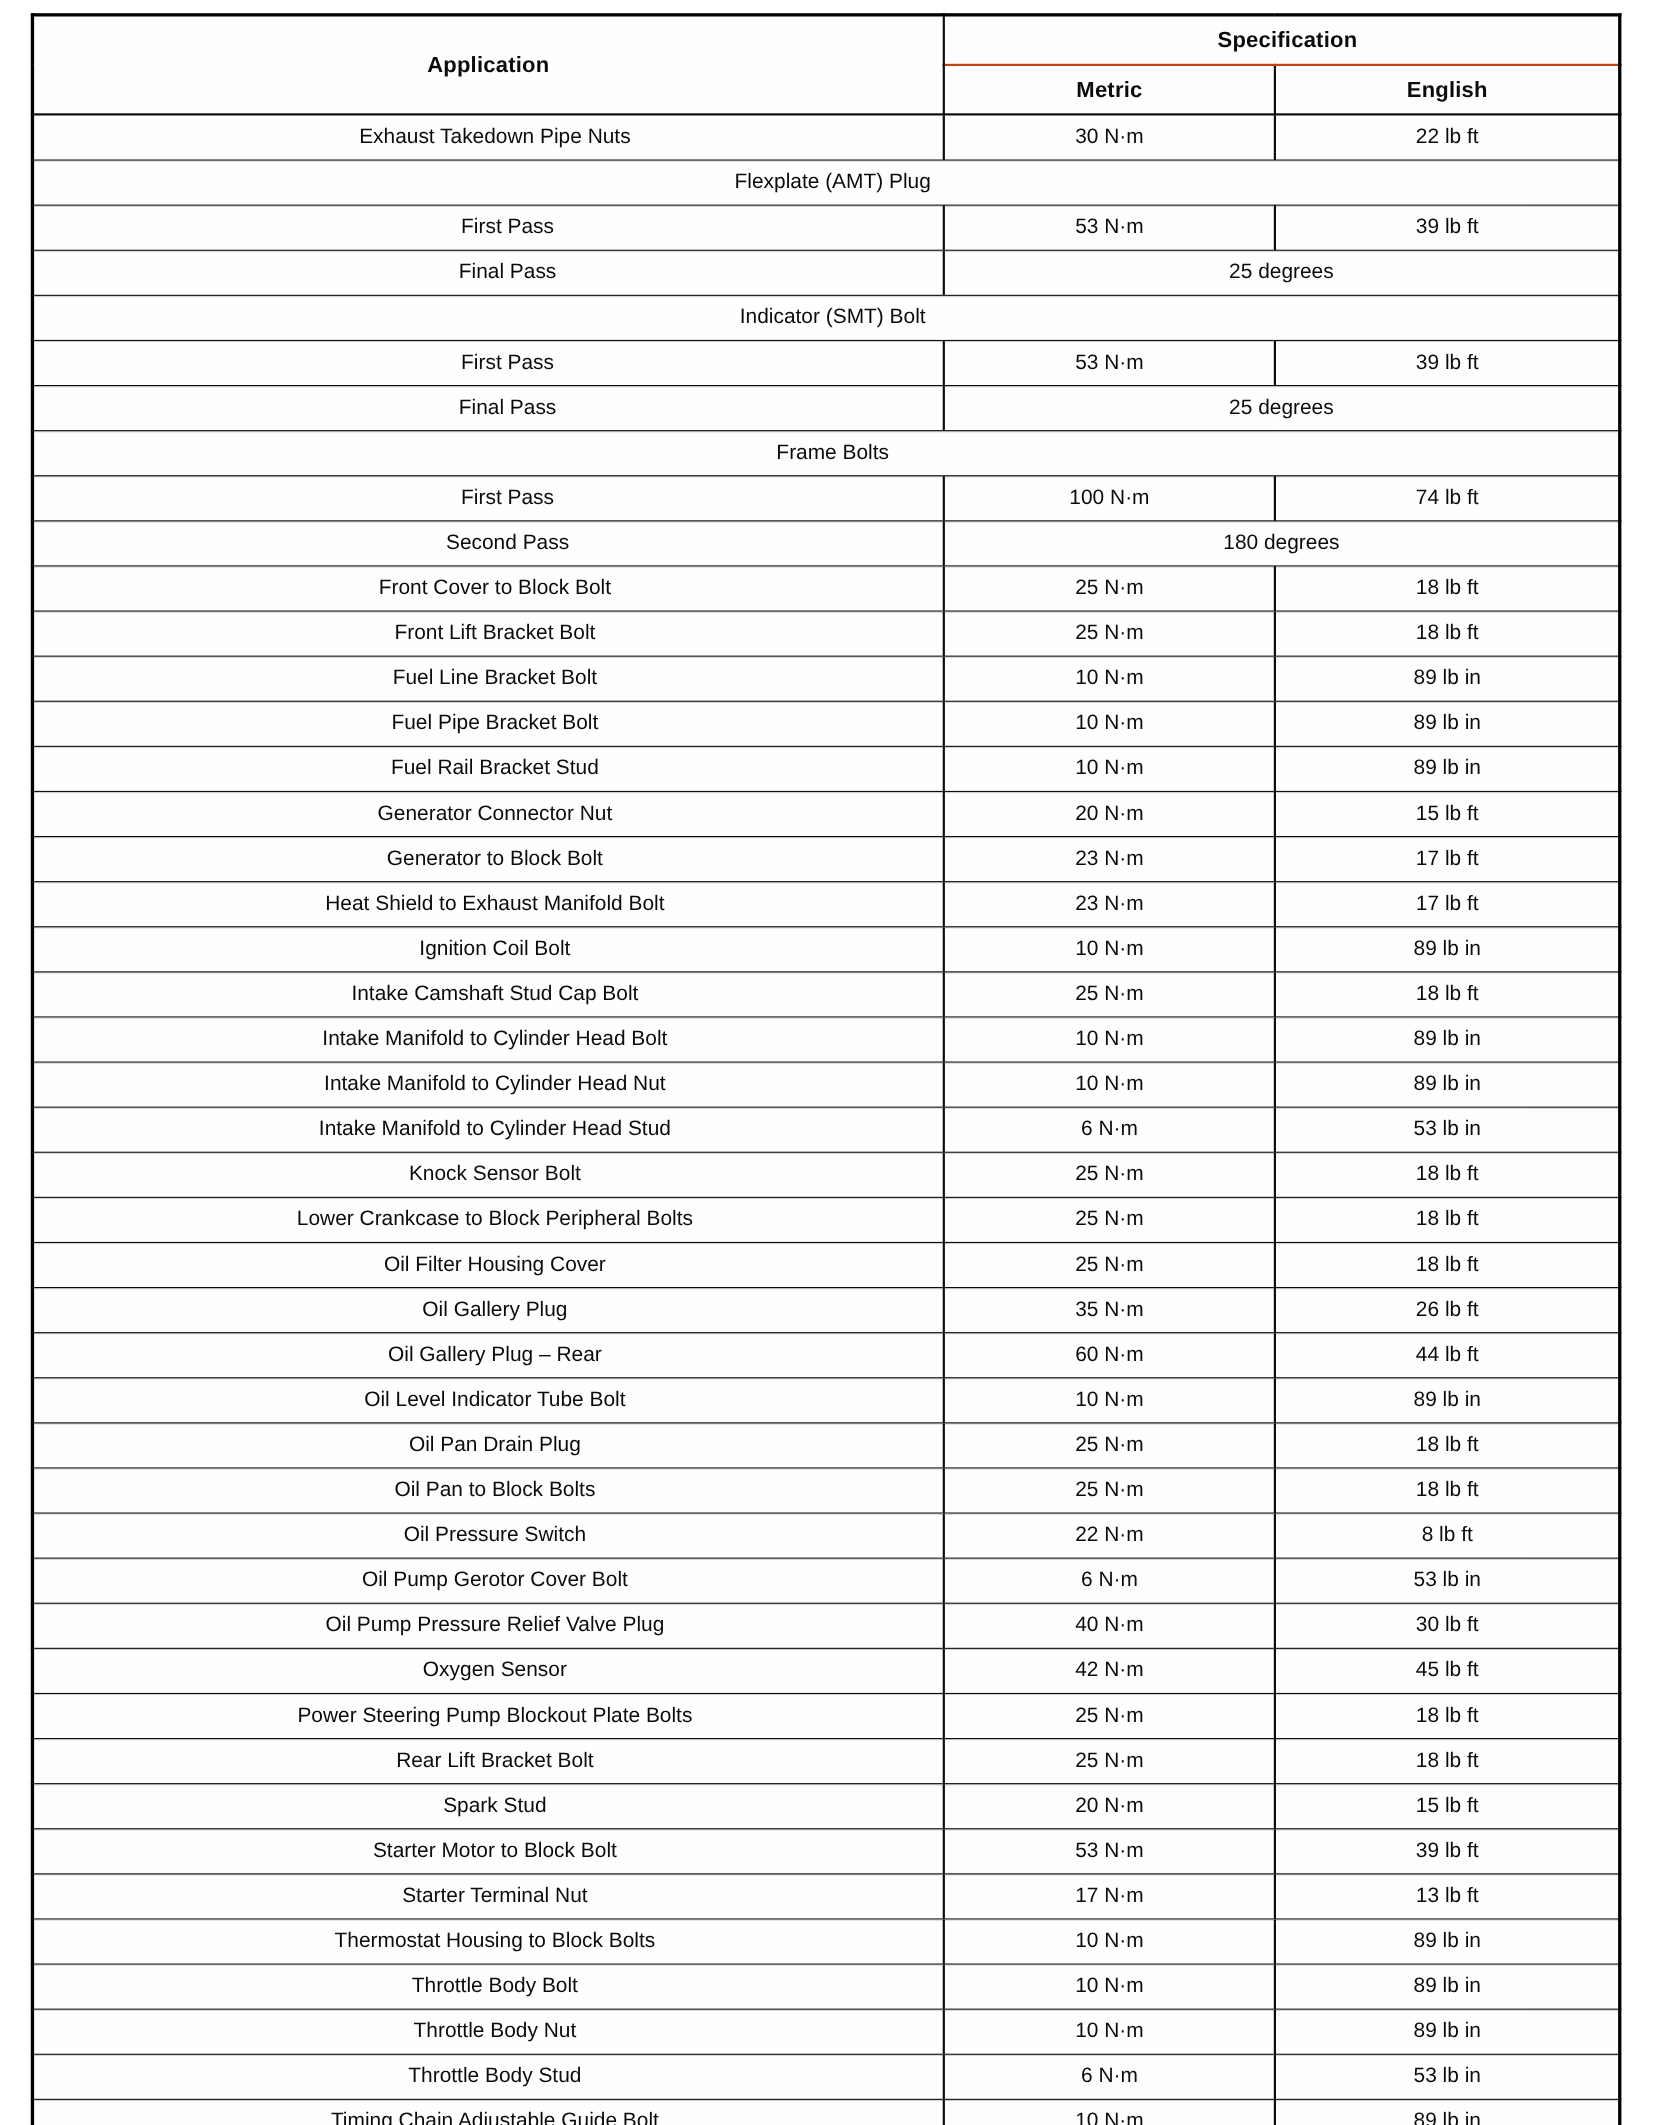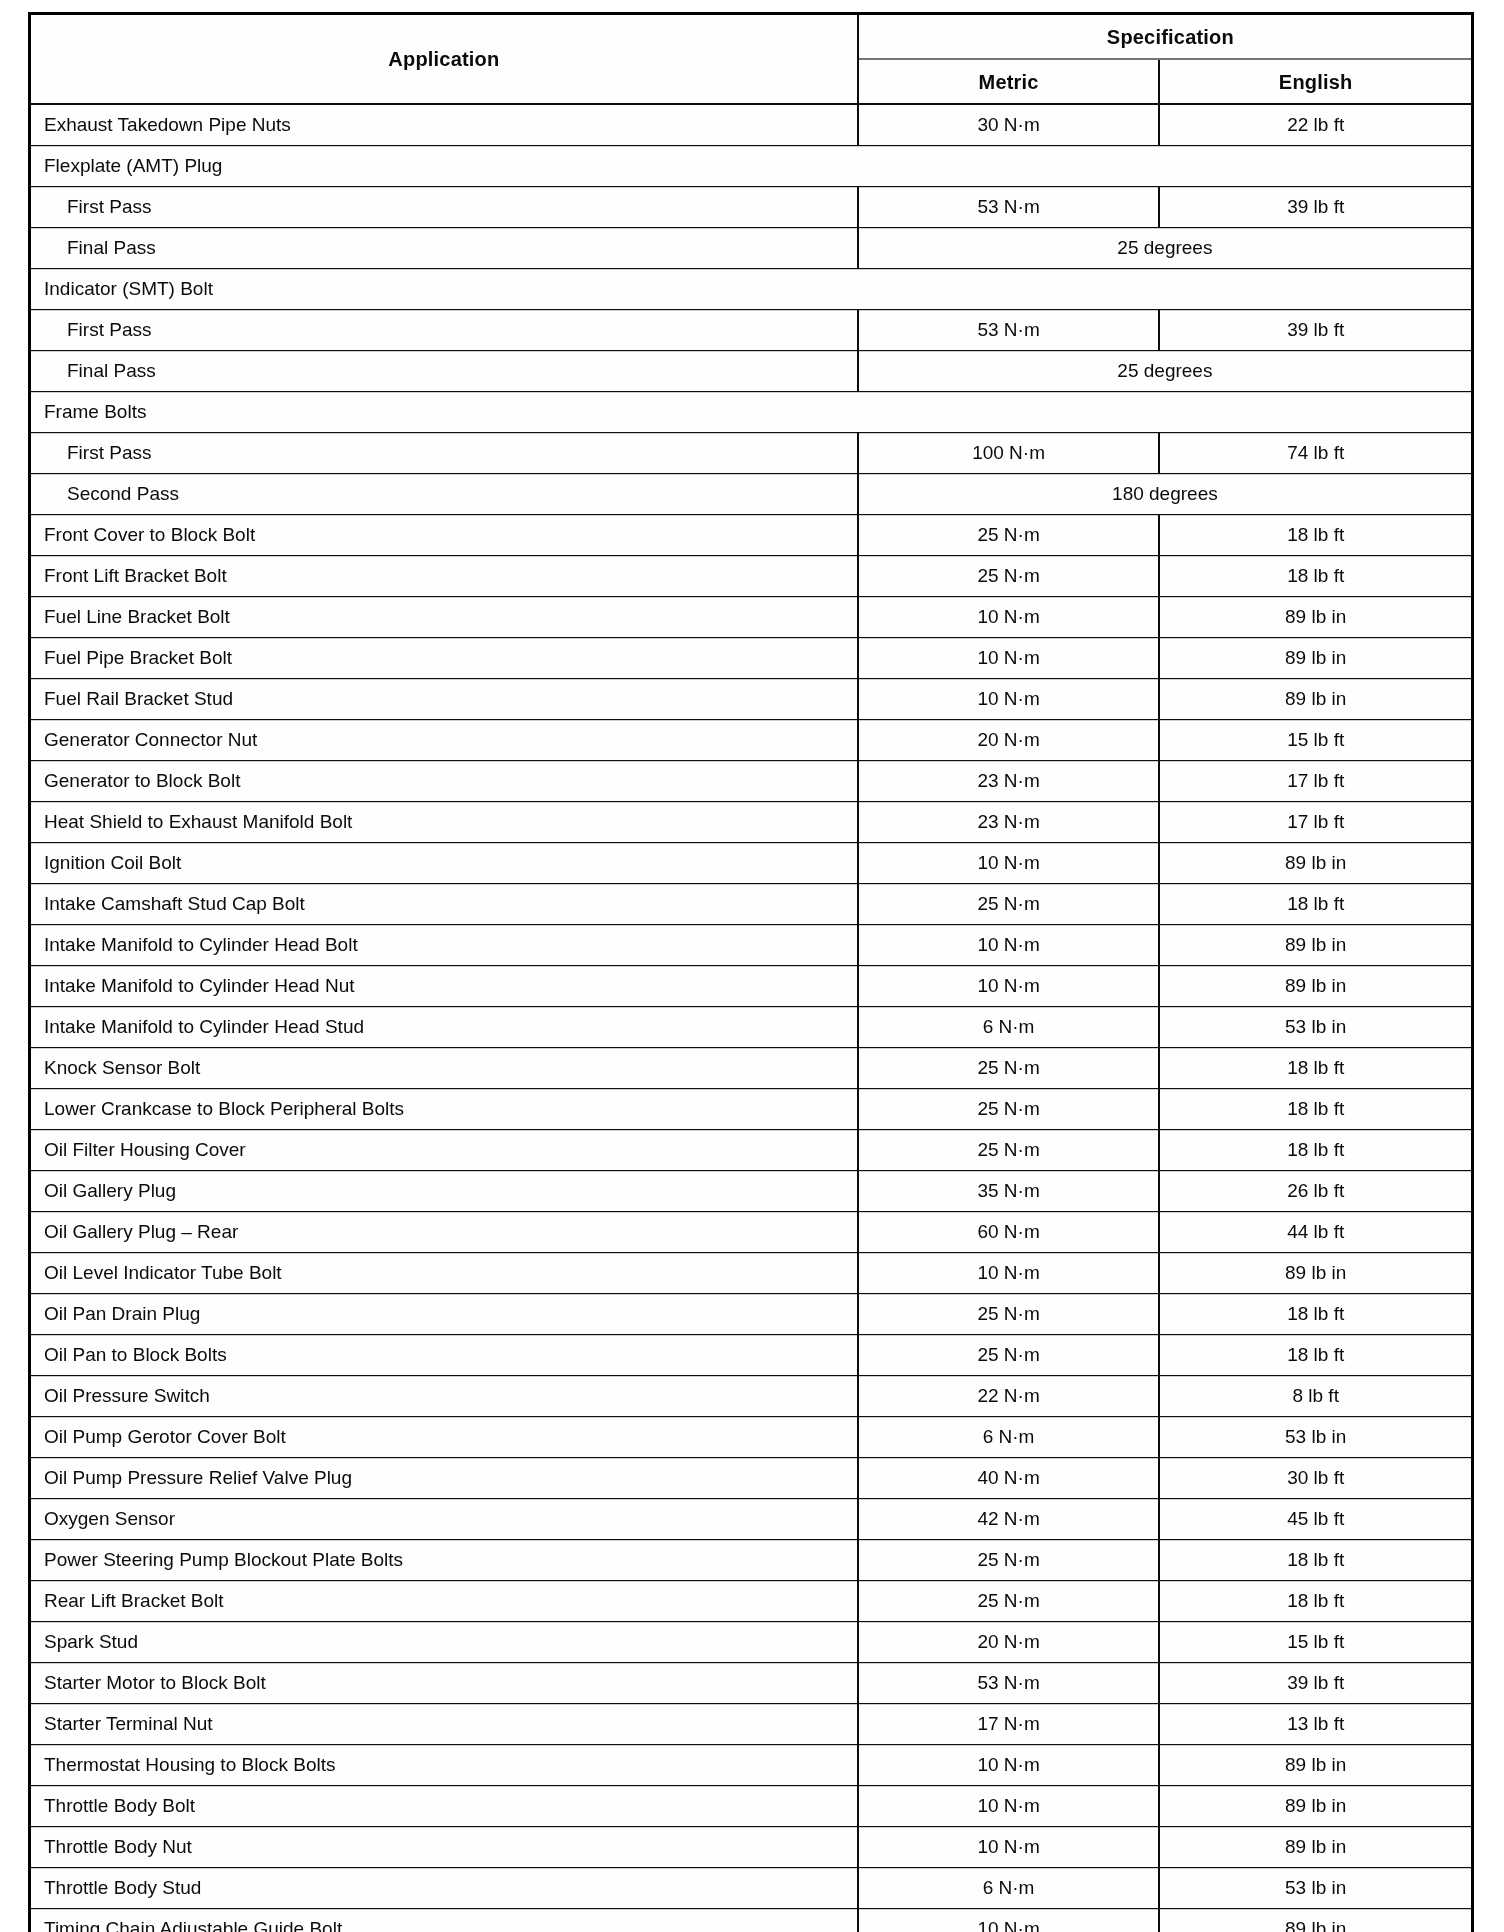--- a/index.html
+++ b/index.html
@@ -38,28 +38,28 @@
     overflow: hidden;
     white-space: nowrap;
   }
   thead th {
     font-weight: bold;
     font-size: 20px;
     text-align: center;
     height: 41px;
     letter-spacing: 0.2px;
   }
-  th.spec-header { border-bottom: 2px solid #737373; padding-left: 12px; }
+  th.spec-header { border-bottom: 2px solid #c2410c; padding-left: 12px; }
   tbody td {
     height: 38px;
     border-top-width: 1.5px;
     border-bottom-width: 1.5px;
   }
   td.app {
-    text-align: left;
+    text-align: center;
     padding-left: 13px;
   }
   td.app.indent {
     padding-left: 36px;
   }
   td.val {
     text-align: center;
     padding: 0 4px;
   }
   

